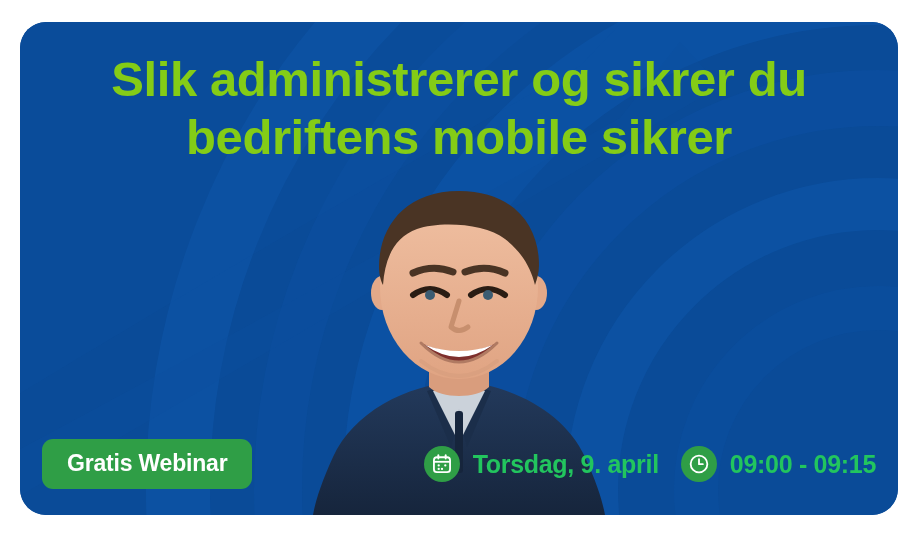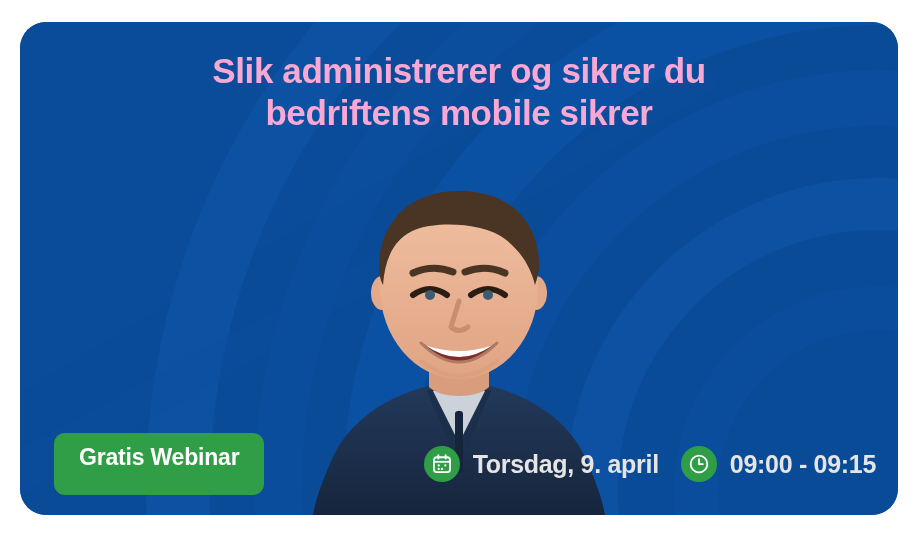--- a/index.html
+++ b/index.html
@@ -51,37 +51,38 @@
     position: absolute;
     left: 0;
     right: 0;
     top: 28px;
     text-align: center;
     z-index: 4;
     padding: 0 34px;
   }
   .title-line {
     display: block;
-    color: #f9a8d4;
-    font-size: 35px;
+    color: #84cc16;
+    font-size: 49px;
     line-height: 1.19;
     font-weight: bold;
     letter-spacing: -0.4px;
     white-space: nowrap;
     text-align: center;
   }
 
   
   .bottom-bar {
     position: absolute;
-    left: 12px;
+    left: 0;
     right: 0;
     bottom: 20px;
     height: 62px;
     display: flex;
+    align-items: center;
     padding: 0 22px 0 22px;
     z-index: 6;
   }
 
   .badge {
     background: #2f9e46;
     color: #ffffff;
     font-size: 23px;
     font-weight: bold;
     border-radius: 11px;
@@ -106,21 +107,21 @@
     width: 36px;
     height: 36px;
     border-radius: 50%;
     background: #2f9e46;
     display: flex;
     align-items: center;
     justify-content: center;
     flex: 0 0 auto;
   }
   .meta-text {
-    color: #e5e5e5;
+    color: #22c55e;
     font-size: 25px;
     font-weight: bold;
     line-height: 1;
     white-space: nowrap;
     letter-spacing: -0.3px;
   }
 </style>
 </head>
 <body>
 

